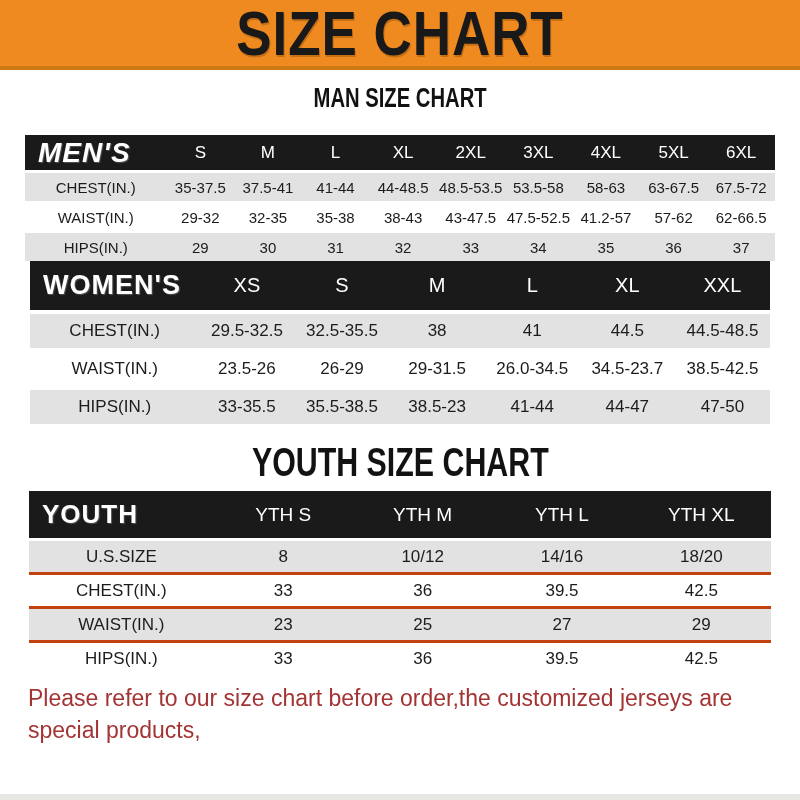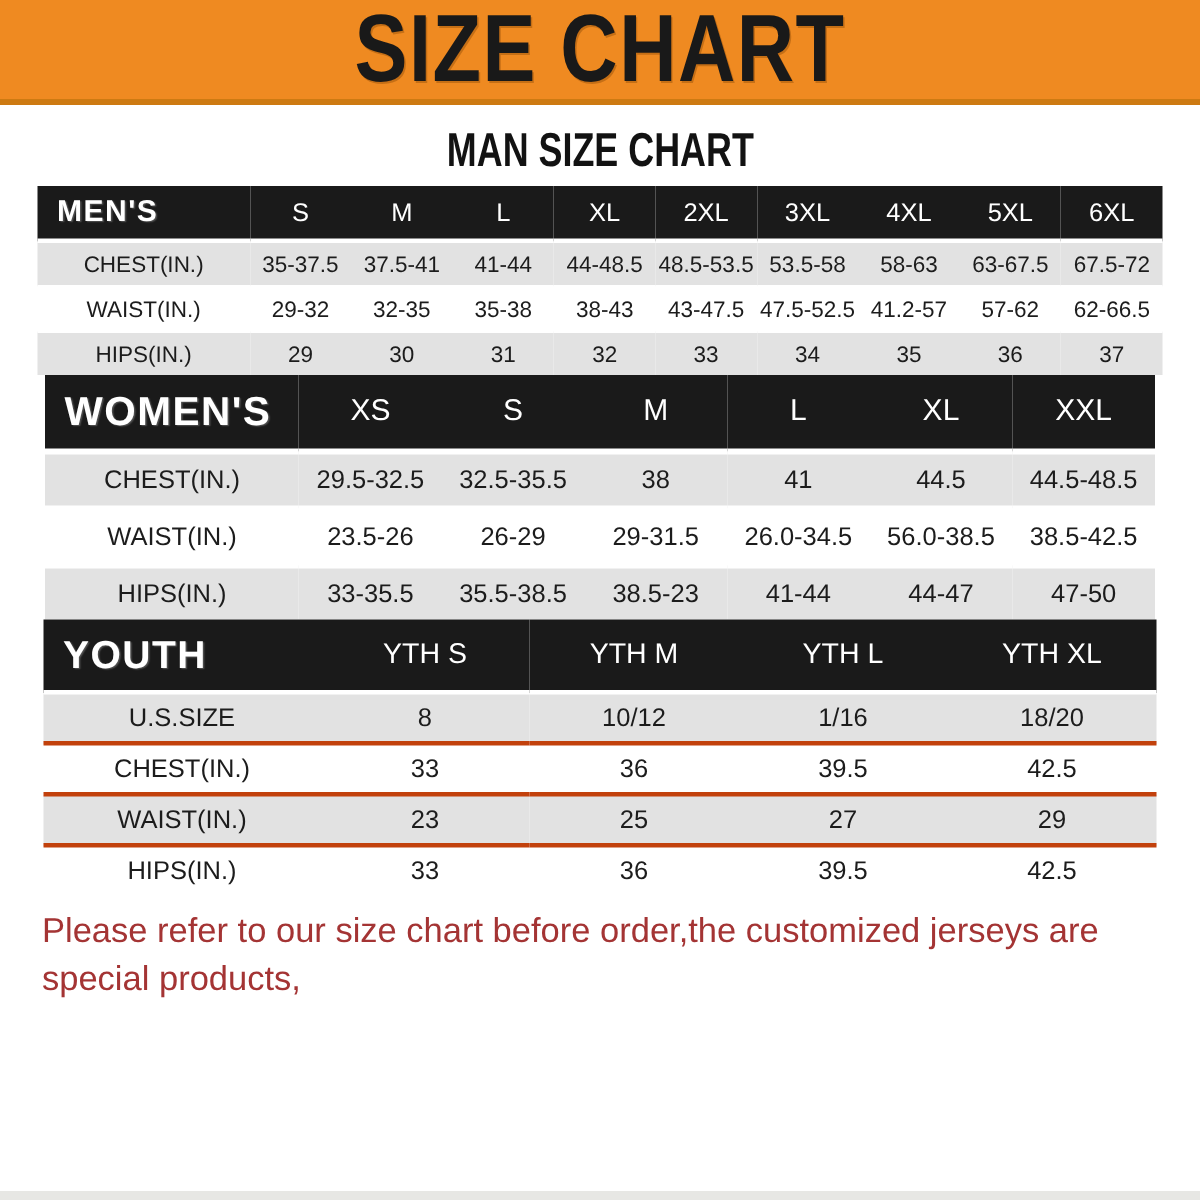--- a/index.html
+++ b/index.html
@@ -39,21 +39,21 @@
     text-align: center;
     color: #121212;
     font-weight: bold;
   }
   .section-title .condensed {
     display: inline-block;
     transform: scale(0.92, 1.22);
     letter-spacing: 0px;
     white-space: nowrap;
   }
-  .section--men   .section-title { font-size: 26px; margin: 15px 0 8px; }
+  .section--men   .section-title { font-size: 22px; margin: 15px 0 24px; }
   .section--women .section-title { font-size: 33px; margin: 18px 0 9px; }
   .section--youth .section-title { font-size: 33px; margin: 20px 0 9px; }
 
   
   table.size-table {
     border-collapse: collapse;
     table-layout: fixed;
     margin: 0 auto;
   }
   .section--men   table.size-table { width: 750px; }
@@ -79,21 +79,21 @@
   table.size-table tbody td {
     text-align: center;
     vertical-align: middle;
     color: #1c1c1c;
   }
   table.size-table tbody tr:nth-child(odd)  td { background: #e2e2e2; }
   table.size-table tbody tr:nth-child(even) td { background: #ffffff; }
 
   
   .section--men thead th          { height: 33px; font-size: 17px; }
-  .section--men thead th.corner   { font-size: 20px; width: 17%; }
+  .section--men thead th.corner   { font-size: 28px; width: 17%; font-style: italic; }
   .section--men tbody td          { height: 26px; font-size: 15px; border-top: 2px solid #fff; }
 
   
   .section--women thead th        { height: 47px; font-size: 20px; }
   .section--women thead th.corner { font-size: 27px; width: 21%; }
   .section--women tbody td        { height: 32px; font-size: 17px; border-top: 4px solid #fff; }
 
   
   .section--youth thead th        { height: 45px; font-size: 19px; margin-top: 12px; }
   .section--youth thead th.corner { font-size: 26px; width: 23%; }
@@ -204,53 +204,56 @@
           <td>41</td>
           <td>44.5</td>
           <td>44.5-48.5</td>
         </tr>
         <tr>
           <td>WAIST(IN.)</td>
           <td>23.5-26</td>
           <td>26-29</td>
           <td>29-31.5</td>
           <td>26.0-34.5</td>
-          <td>56.0-38.5</td>
+          <td>34.5-23.7</td>
           <td>38.5-42.5</td>
         </tr>
         <tr>
           <td>HIPS(IN.)</td>
           <td>33-35.5</td>
           <td>35.5-38.5</td>
           <td>38.5-23</td>
           <td>41-44</td>
           <td>44-47</td>
           <td>47-50</td>
         </tr>
       </tbody>
     </table>
 </section>
 
 <section class="section section--youth">
+  <h2 class="section-title">
+    <span class="condensed">YOUTH SIZE CHART</span>
+  </h2>
   <table class="size-table">
       <thead>
         <tr>
           <th class="corner">YOUTH</th>
           <th>YTH S</th>
           <th>YTH M</th>
           <th>YTH L</th>
           <th>YTH XL</th>
         </tr>
       </thead>
       <tbody>
         <tr>
           <td>U.S.SIZE</td>
           <td>8</td>
           <td>10/12</td>
-          <td>1/16</td>
+          <td>14/16</td>
           <td>18/20</td>
         </tr>
         <tr>
           <td>CHEST(IN.)</td>
           <td>33</td>
           <td>36</td>
           <td>39.5</td>
           <td>42.5</td>
         </tr>
         <tr>

